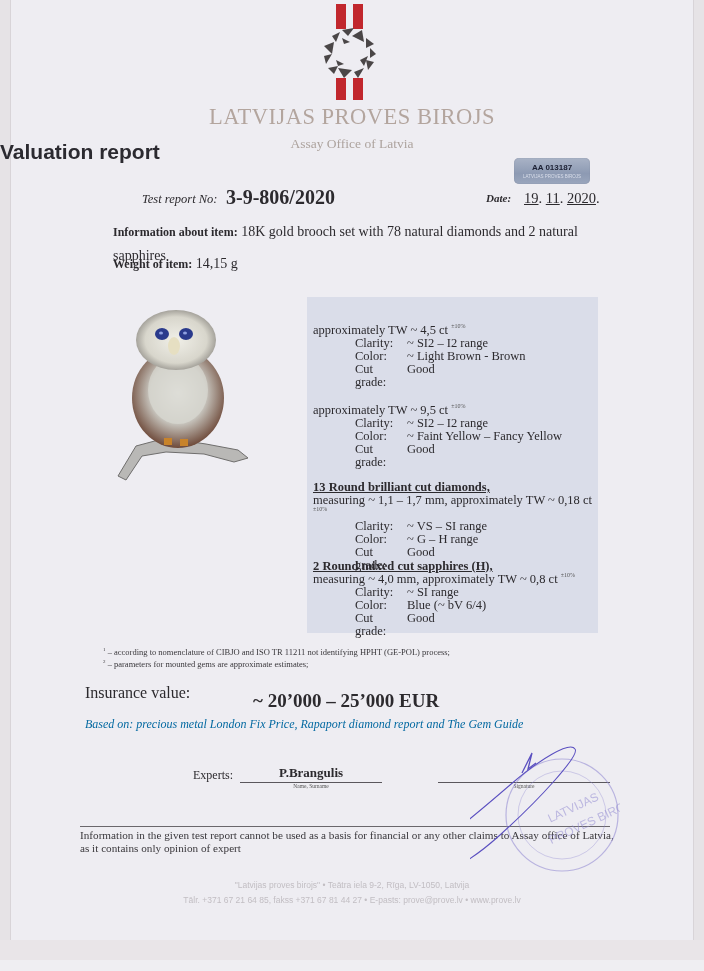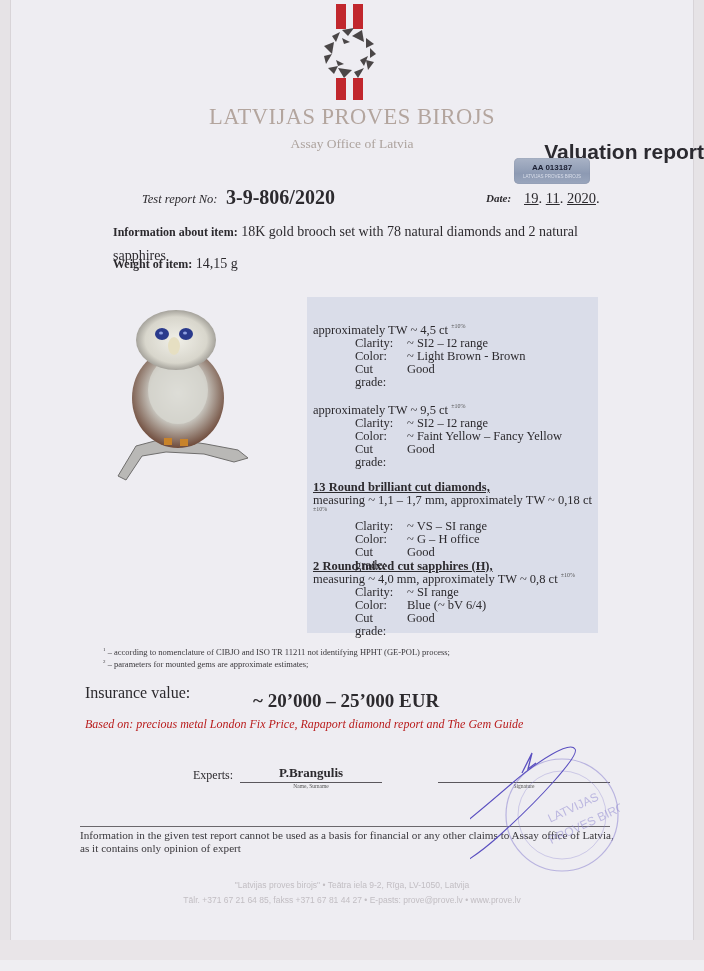--- a/index.html
+++ b/index.html
@@ -16,21 +16,21 @@
   .under-strip { position:absolute; left:0; top:940px; width:704px; height:20px; background:#e9e5e8; }
   .bottom-strip { position:absolute; left:0; top:960px; width:704px; height:11px; background:#efeef2; }
 
   .abs { position:absolute; }
 
   
   .logo { position:absolute; left:316px; top:2px; width:68px; height:98px; }
 
   .org-name { left:0; width:704px; top:104px; text-align:center; font-size:22.5px; letter-spacing:0.5px; color:#b3a59e; }
   .org-sub  { left:0; width:704px; top:136px; text-align:center; font-size:13.5px; color:#ada39e; }
-  .doc-title { left:0; width:704px; top:140px; text-align:right; font-family:"Liberation Sans", sans-serif; font-weight:bold; font-size:21px; color:#2b2a30; }
+  .doc-title { left:0; width:704px; top:140px; text-align:left; font-family:"Liberation Sans", sans-serif; font-weight:bold; font-size:21px; color:#2b2a30; }
 
   .sticker { left:514px; top:158px; width:76px; height:26px; border-radius:5px;
     background:linear-gradient(180deg,#a9b3c6 0%,#8d9ab3 60%,#9aa6bd 100%);
     box-shadow:0 0 1px #6f7a91 inset; }
   .sticker-id { position:absolute; left:0; top:5px; width:76px; text-align:center; font-family:"Liberation Sans", sans-serif; font-weight:bold; font-size:8px; color:#1c2033; }
   .sticker-sub { position:absolute; left:0; top:16px; width:76px; text-align:center; font-family:"Liberation Sans", sans-serif; font-size:4.5px; color:#d9deea; }
 
   .report-label { left:142px; top:192px; font-style:italic; font-size:12.5px; }
   .report-no { left:226px; top:186px; font-weight:bold; font-size:20px; }
   .date-label { left:486px; top:192px; font-style:italic; font-weight:bold; font-size:11px; }
@@ -53,21 +53,21 @@
   .gem-head { font-weight:bold; text-decoration:underline; }
   .gem sup { font-size:6px; color:#555; vertical-align:6px; line-height:0; }
   .gem-row { padding-left:42px; display:flex; }
   .gem-row .k { width:52px; flex:0 0 52px; }
 
   .footnotes { left:103px; top:645px; font-size:8.5px; line-height:10px; color:#3a383c; }
   .footnotes sup { font-size:5px; }
 
   .ins-label { left:85px; top:684px; font-weight:normal; font-size:16px; }
   .ins-value { left:253px; top:690px; font-weight:bold; font-size:19px; }
-  .based { left:85px; top:717px; font-style:italic; font-size:12px; color:#b91c1c; }
+  .based { left:85px; top:717px; font-style:italic; font-size:12px; color:#0369a1; }
 
   .experts-label { left:193px; top:768px; font-size:12px; }
   .expert-name { left:240px; top:765px; width:142px; text-align:center; font-weight:bold; font-size:13px; }
   .expert-line { left:240px; top:782px; width:142px; height:1px; background:#5a575c; }
   .expert-sub { left:240px; top:783px; width:142px; text-align:center; font-size:5.5px; color:#555; }
   .sig-line { left:438px; top:782px; width:172px; height:1px; background:#5a575c; }
   .sig-sub { left:438px; top:783px; width:172px; text-align:center; font-size:5.5px; color:#555; }
 
   .disc-line { left:80px; top:826px; width:530px; height:1px; background:#6a676c; }
   .disclaimer { left:80px; top:829px; width:540px; font-size:11.2px; line-height:13px; color:#3a383c; }
@@ -186,21 +186,21 @@
 
   <div class="gem" style="top:184px">
     <div class="gem-head">13 Round brilliant cut diamonds,</div>
     <div><span>measuring ~ 1,1 – 1,7 mm, approximately TW ~ 0,18 ct</span> <sup>±10%</sup></div>
     <div class="gem-row">
         <span class="k">Clarity:</span>
         <span>~ VS – SI range</span>
       </div>
     <div class="gem-row">
         <span class="k">Color:</span>
-        <span>~ G – H office</span>
+        <span>~ G – H range</span>
       </div>
     <div class="gem-row">
         <span class="k">Cut grade:</span>
         <span>Good</span>
       </div>
   </div>
 
   <div class="gem" style="top:263px">
     <div class="gem-head">2 Round mixed cut sapphires (H),</div>
     <div><span>measuring ~ 4,0 mm, approximately TW ~ 0,8 ct</span> <sup>±10%</sup></div>

